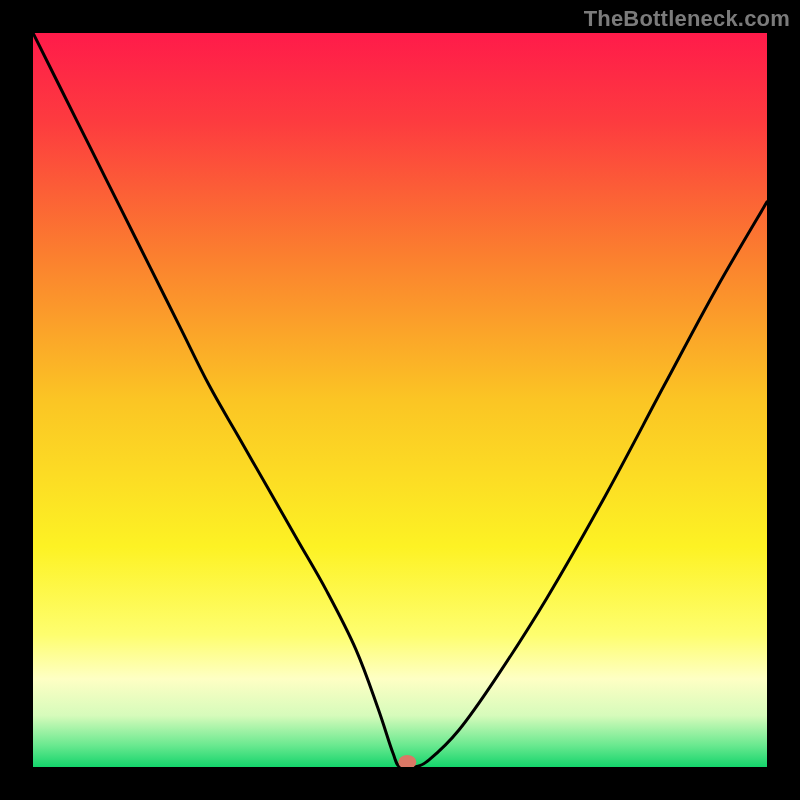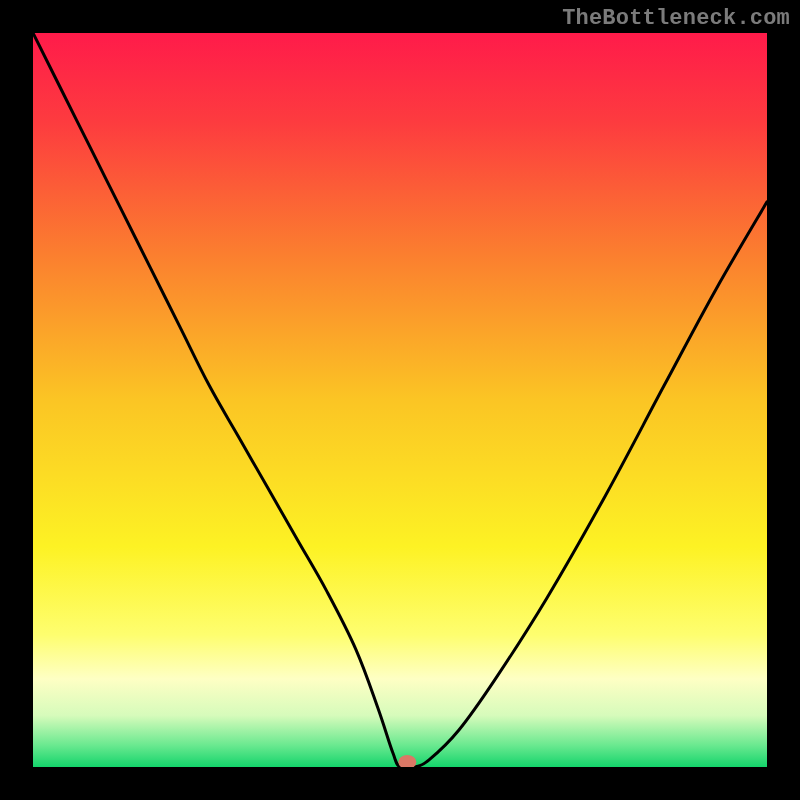--- a/index.html
+++ b/index.html
@@ -23,21 +23,21 @@
     left: 33px;
     top: 33px;
     width: 734px;
     height: 734px;
     overflow: hidden;
   }
   .attribution {
     position: absolute;
     top: 6px;
     right: 10px;
-    font-family: Liberation Mono, monospace;
+    font-family: Liberation Sans, sans-serif;
     font-size: 22px;
     font-weight: bold;
     color: #7b7b7b;
     letter-spacing: 0.2px;
   }
   svg {
     display: block;
   }
 </style>
 </head>

